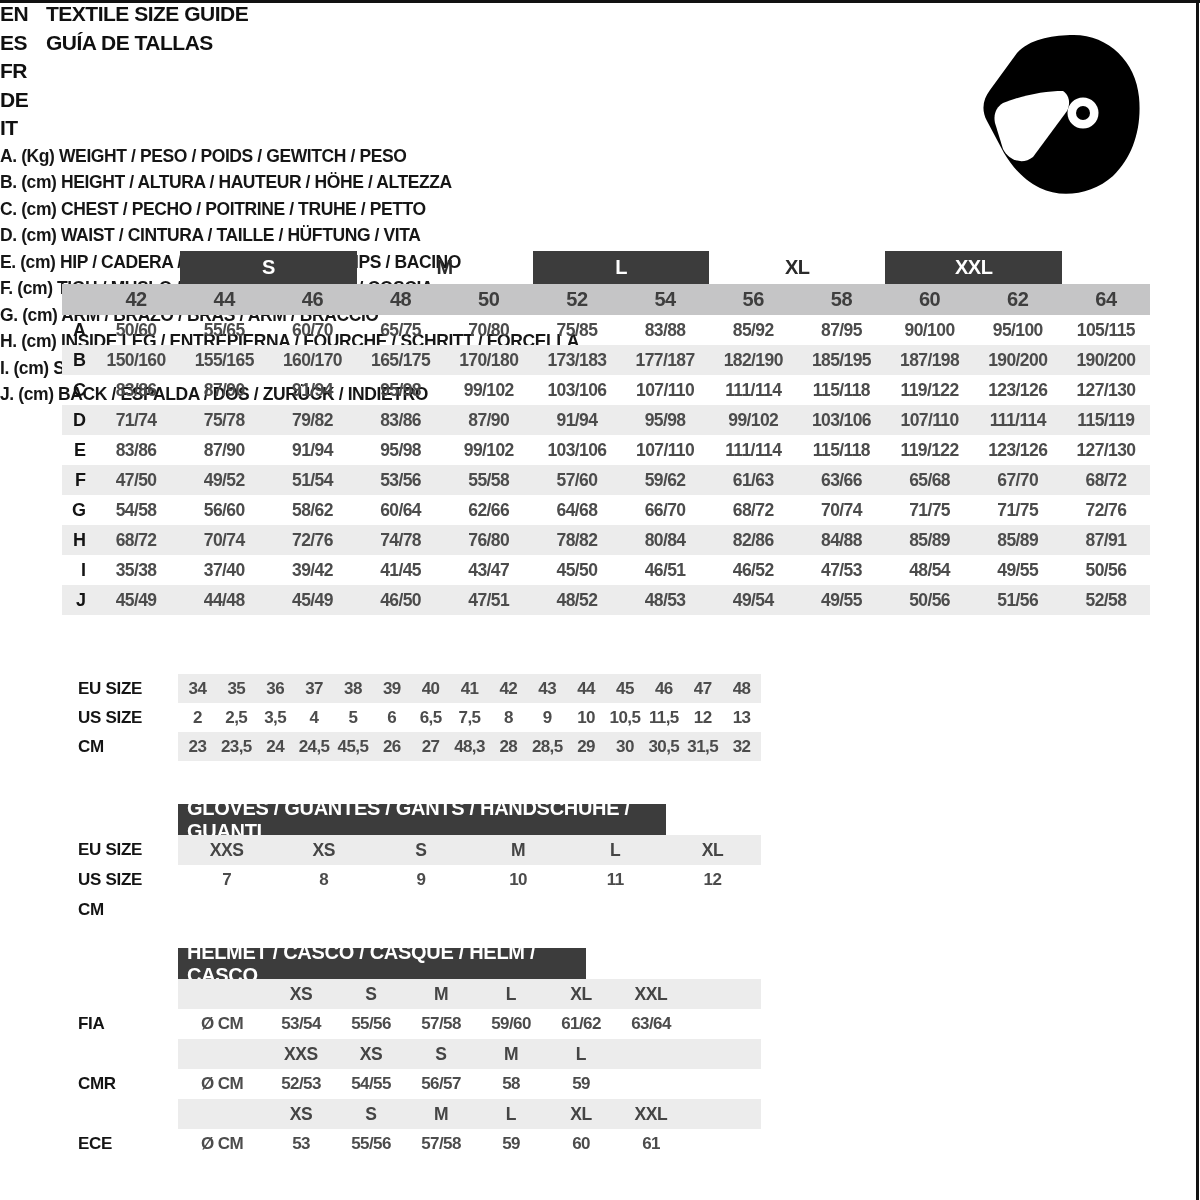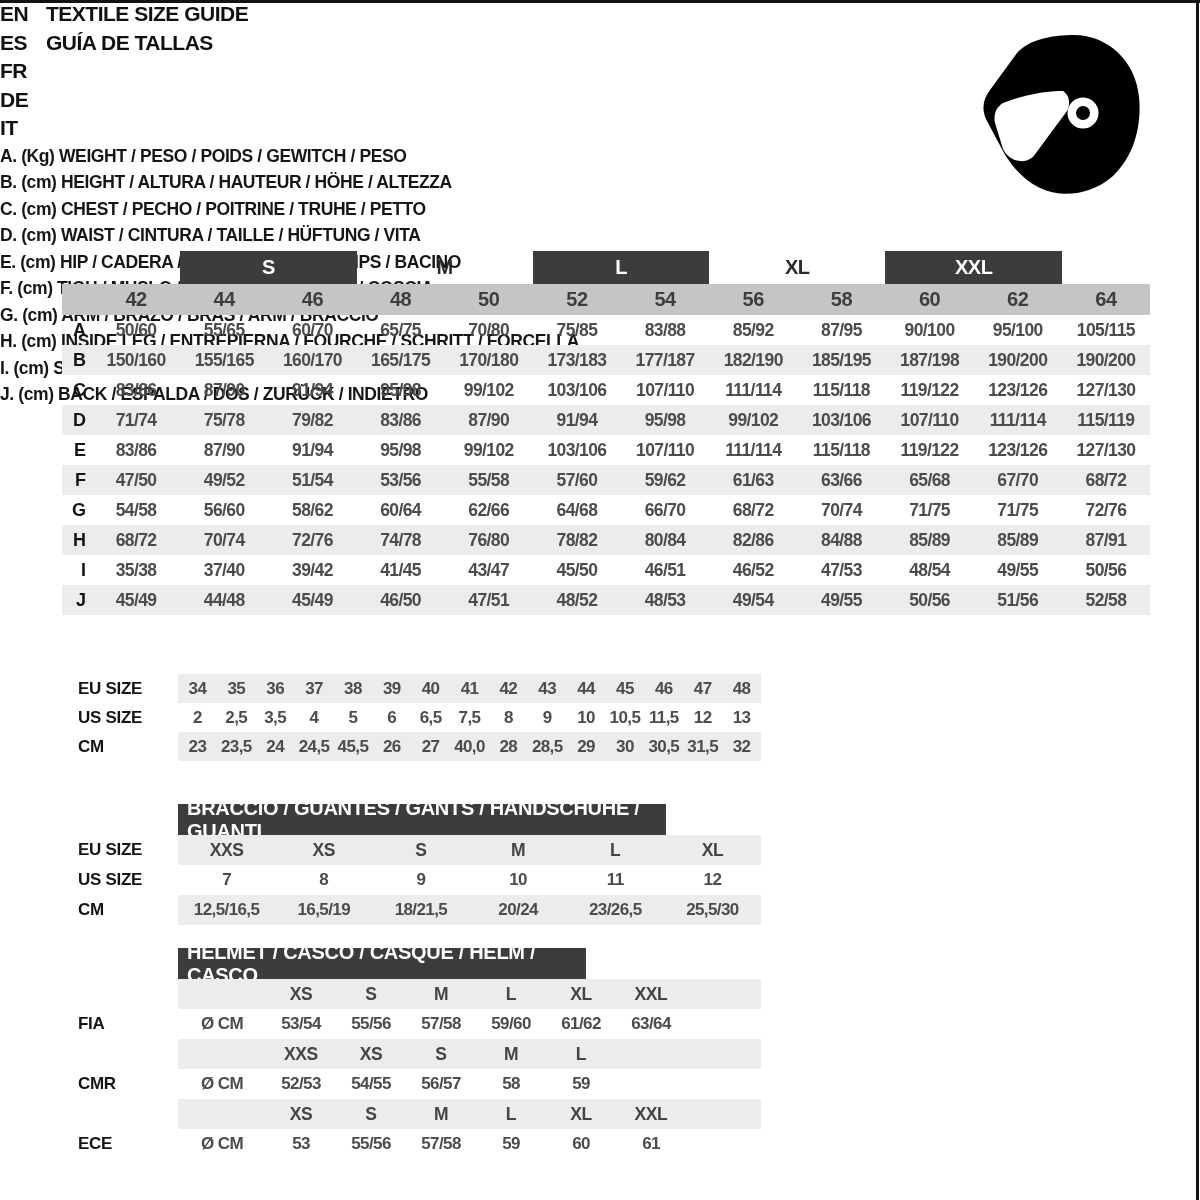--- a/index.html
+++ b/index.html
@@ -243,34 +243,34 @@
       <span class="side-label">CM</span>
       <div class="vals c15 stripe" data-repeat="shoes.rows.2.values">
 
       <div style="display: contents;"><span class="vcell">23</span></div>
           <div style="display: contents;"><span class="vcell">23,5</span></div>
           <div style="display: contents;"><span class="vcell">24</span></div>
           <div style="display: contents;"><span class="vcell">24,5</span></div>
           <div style="display: contents;"><span class="vcell">45,5</span></div>
           <div style="display: contents;"><span class="vcell">26</span></div>
           <div style="display: contents;"><span class="vcell">27</span></div>
-          <div style="display: contents;"><span class="vcell">40,0</span></div>
+          <div style="display: contents;"><span class="vcell">48,3</span></div>
           <div style="display: contents;"><span class="vcell">28</span></div>
           <div style="display: contents;"><span class="vcell">28,5</span></div>
           <div style="display: contents;"><span class="vcell">29</span></div>
           <div style="display: contents;"><span class="vcell">30</span></div>
           <div style="display: contents;"><span class="vcell">30,5</span></div>
           <div style="display: contents;"><span class="vcell">31,5</span></div>
           <div style="display: contents;"><span class="vcell">32</span></div>
         </div>
     </div>
   </div>
 
   <div class="gloves">
-    <div class="bar">BRACCIO / GUANTES / GANTS / HANDSCHUHE / GUANTI</div>
+    <div class="bar">GLOVES / GUANTES / GANTS / HANDSCHUHE / GUANTI</div>
     <div class="lrow">
       <span class="side-label">EU SIZE</span>
       <div class="vals c6 stripe" data-repeat="gloves.rows.0.values">
 
       <div style="display: contents;"><span class="szcell">XXS</span></div>
           <div style="display: contents;"><span class="szcell">XS</span></div>
           <div style="display: contents;"><span class="szcell">S</span></div>
           <div style="display: contents;"><span class="szcell">M</span></div>
           <div style="display: contents;"><span class="szcell">L</span></div>
           <div style="display: contents;"><span class="szcell">XL</span></div>
@@ -283,29 +283,20 @@
       <div style="display: contents;"><span class="vcell">7</span></div>
           <div style="display: contents;"><span class="vcell">8</span></div>
           <div style="display: contents;"><span class="vcell">9</span></div>
           <div style="display: contents;"><span class="vcell">10</span></div>
           <div style="display: contents;"><span class="vcell">11</span></div>
           <div style="display: contents;"><span class="vcell">12</span></div>
         </div>
     </div>
     <div class="lrow">
       <span class="side-label">CM</span>
-      <div class="vals c6 stripe" data-repeat="gloves.rows.2.values">
-
-      <div style="display: contents;"><span class="vcell">12,5/16,5</span></div>
-          <div style="display: contents;"><span class="vcell">16,5/19</span></div>
-          <div style="display: contents;"><span class="vcell">18/21,5</span></div>
-          <div style="display: contents;"><span class="vcell">20/24</span></div>
-          <div style="display: contents;"><span class="vcell">23/26,5</span></div>
-          <div style="display: contents;"><span class="vcell">25,5/30</span></div>
-        </div>
     </div>
   </div>
 
   <div class="helmet-table">
     <div class="bar">HELMET / CASCO / CASQUE / HELM / CASCO</div>
     <div data-repeat="helmet.sections">
       
     <div style="display: contents;">
         <div class="lrow">
           <span class="side-label"></span>

